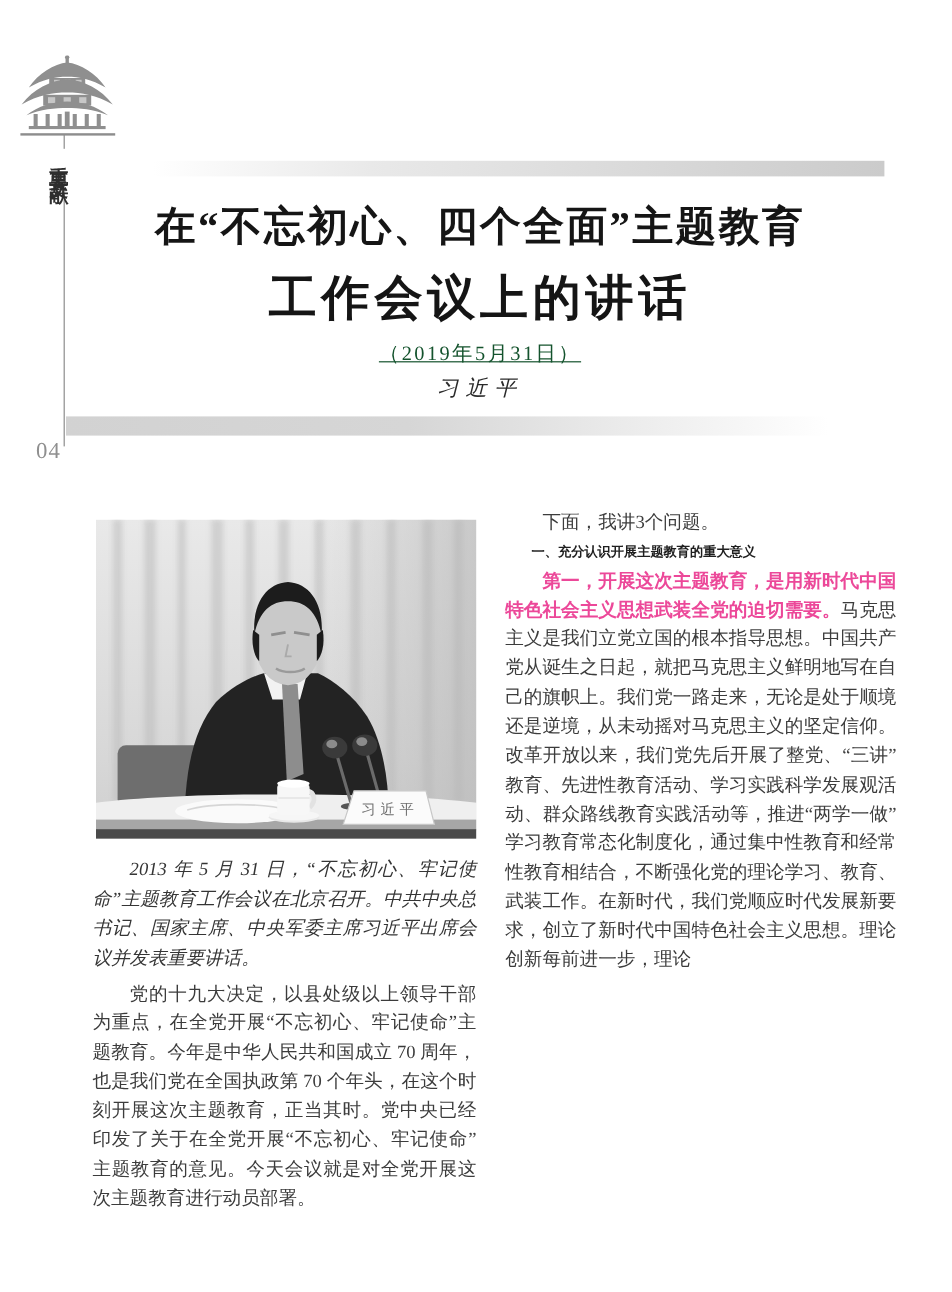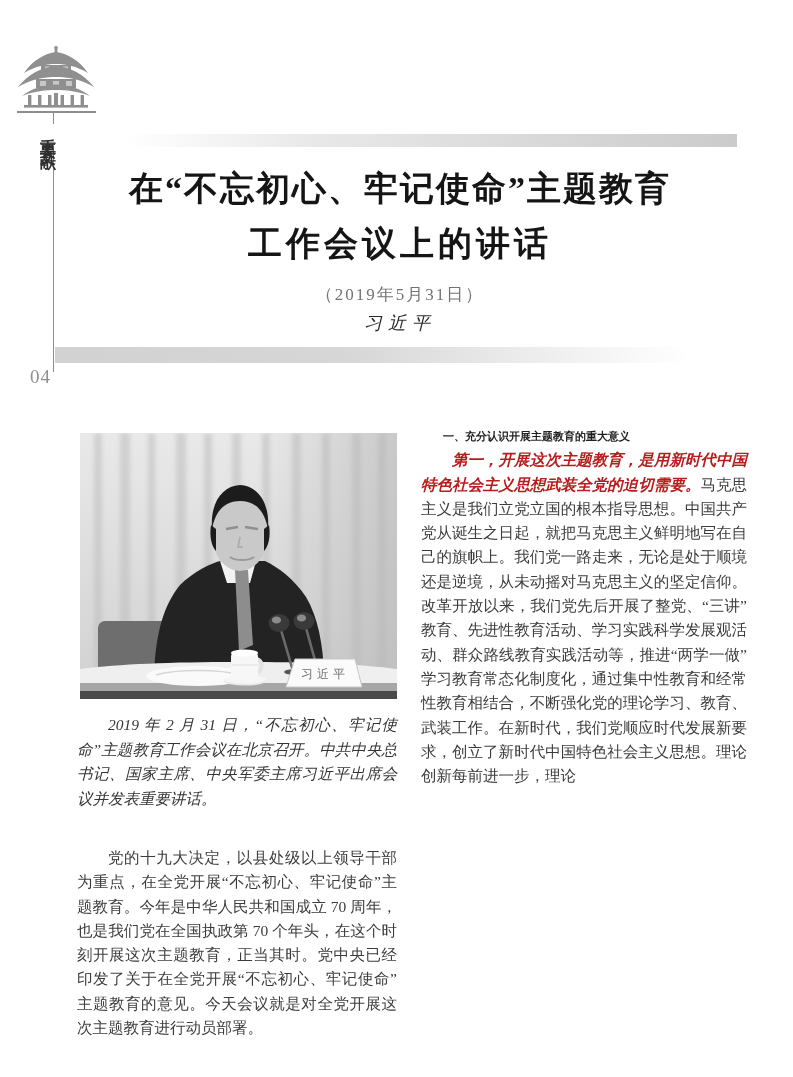--- a/index.html
+++ b/index.html
@@ -25,36 +25,36 @@
   .band-top{
     position:absolute;left:127px;top:134px;width:610px;height:13px;
     background:linear-gradient(to right,rgba(206,206,206,0) 0%,rgba(206,206,206,0.45) 30%,#cbcbcb 100%);
   }
   .band-bottom{
     position:absolute;left:55px;top:347px;width:635px;height:16px;
     background:linear-gradient(to right,#d2d2d2 0%,#d6d6d6 45%,rgba(214,214,214,0) 100%);
   }
   .title-wrap{position:absolute;left:60px;top:0;width:680px;text-align:center;}
   .title-line1{position:absolute;left:0;top:166px;width:680px;font-size:34px;font-weight:700;color:#151515;letter-spacing:2px;}
-  .title-line2{position:absolute;left:0;top:221px;width:680px;font-size:34px;font-weight:700;color:#151515;letter-spacing:4px;}
-  .doc-date{position:absolute;left:0;top:283px;width:680px;font-size:17px;color:#737373;letter-spacing:2px;}
+  .title-line2{position:absolute;left:0;top:221px;width:680px;font-size:40px;font-weight:700;color:#151515;letter-spacing:4px;}
+  .doc-date{position:absolute;left:0;top:283px;width:680px;font-size:17px;color:#14532d;letter-spacing:2px;text-decoration:underline;}
   .doc-author{position:absolute;left:0;top:311px;width:680px;font-size:18px;color:#2b2b2b;letter-spacing:6px;font-style:italic;}
   
   .col{position:absolute;font-size:15.5px;line-height:24.3px;text-align:justify;text-justify:inter-ideograph;color:#3c3c3c;}
   .col p{margin:0;text-indent:2em;}
   .left-col-caption{position:absolute;left:77px;top:713px;width:320px;
     font-size:15.5px;line-height:24.6px;text-align:justify;color:#353535;font-style:italic;}
   .left-col-caption p{margin:0;text-indent:2em;}
-  .left-col-text{left:77px;top:817px;width:320px;margin-top:29px;}
+  .left-col-text{left:77px;top:817px;width:320px;}
   .right-col{left:421px;top:424px;width:326px;}
   .section-heading{
     margin:0;text-indent:2em;font-family:"Liberation Sans",sans-serif;
     font-weight:700;color:#1f1f1f;font-size:11px;line-height:24.3px;
   }
-  .kai-lead{font-style:italic;font-weight:600;color:#b91c1c;}
+  .kai-lead{font-weight:600;color:#ec4899;}
   
   .photo{position:absolute;left:80px;top:433px;width:317px;height:266px;}
 </style>
 </head>
 <body>
 
 <div class="page">
 
   <svg class="pagoda" viewBox="0 0 80 66">
     <g fill="#8f8f8f">
@@ -85,21 +85,21 @@
       <rect x="8" y="59" width="64" height="2.6"></rect>
     </g>
   </svg>
   <div class="sidebar-baseline"></div>
   <div class="sidebar-vline"></div>
   <div class="sidebar-label">重要文献</div>
   <div class="page-number">04</div>
 
   <div class="band-top"></div>
   <div class="title-wrap">
-    <div class="title-line1">在“不忘初心、牢记使命”主题教育</div>
+    <div class="title-line1">在“不忘初心、四个全面”主题教育</div>
     <div class="title-line2">工作会议上的讲话</div>
     <div class="doc-date">（2019年5月31日）</div>
     <div class="doc-author">习近平</div>
   </div>
   <div class="band-bottom"></div>
 
   <svg class="photo" viewBox="0 0 317 266" preserveAspectRatio="none">
     <defs>
       <linearGradient id="curtain" x1="0" y1="0" x2="0" y2="1">
         <stop offset="0" stop-color="#e9e9e9"></stop>
@@ -177,25 +177,26 @@
       <ellipse cx="221.5" cy="185" rx="4.6" ry="3.6" fill="#8b8b8b"></ellipse>
     </g>
 
     <g>
       <polygon points="206,254 215,226 275,226 282,254" fill="#fbfbfb" stroke="#c7c7c7" stroke-width="1"></polygon>
       <text x="245" y="245" text-anchor="middle" font-size="12" letter-spacing="4" fill="#6f6f6f" font-family="Liberation Serif, serif">习近平</text>
     </g>
   </svg>
 
   <div class="left-col-caption">
-    <p>2019 年 2 月 31 日，“不忘初心、牢记使命”主题教育工作会议在北京召开。中共中央总书记、国家主席、中央军委主席习近平出席会议并发表重要讲话。</p>
+    <p>2013 年 5 月 31 日，“不忘初心、牢记使命”主题教育工作会议在北京召开。中共中央总书记、国家主席、中央军委主席习近平出席会议并发表重要讲话。</p>
   </div>
 
   <div class="col left-col-text">
     <p>党的十九大决定，以县处级以上领导干部为重点，在全党开展“不忘初心、牢记使命”主题教育。今年是中华人民共和国成立 70 周年，也是我们党在全国执政第 70 个年头，在这个时刻开展这次主题教育，正当其时。党中央已经印发了关于在全党开展“不忘初心、牢记使命”主题教育的意见。今天会议就是对全党开展这次主题教育进行动员部署。</p>
   </div>
 
   <div class="col right-col">
+    <p>下面，我讲3个问题。</p>
     <h3 class="section-heading">一、充分认识开展主题教育的重大意义</h3>
     <p><span class="kai-lead">第一，开展这次主题教育，是用新时代中国特色社会主义思想武装全党的迫切需要。</span><span>马克思主义是我们立党立国的根本指导思想。中国共产党从诞生之日起，就把马克思主义鲜明地写在自己的旗帜上。我们党一路走来，无论是处于顺境还是逆境，从未动摇对马克思主义的坚定信仰。改革开放以来，我们党先后开展了整党、“三讲”教育、先进性教育活动、学习实践科学发展观活动、群众路线教育实践活动等，推进“两学一做”学习教育常态化制度化，通过集中性教育和经常性教育相结合，不断强化党的理论学习、教育、武装工作。在新时代，我们党顺应时代发展新要求，创立了新时代中国特色社会主义思想。理论创新每前进一步，理论</span></p>
   </div>
 
 </div>
 
 </body></html>

